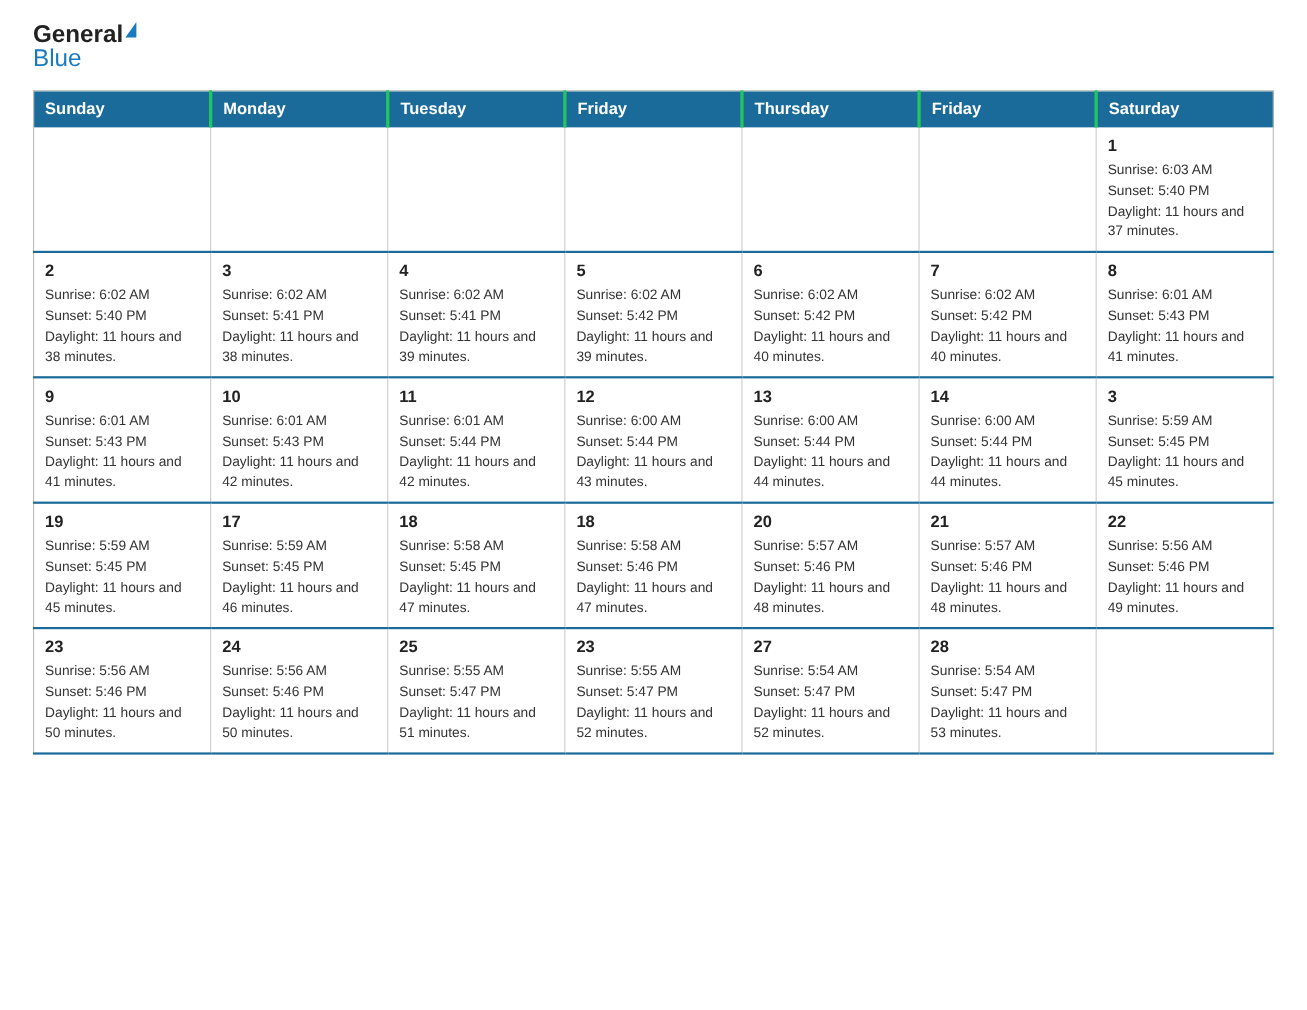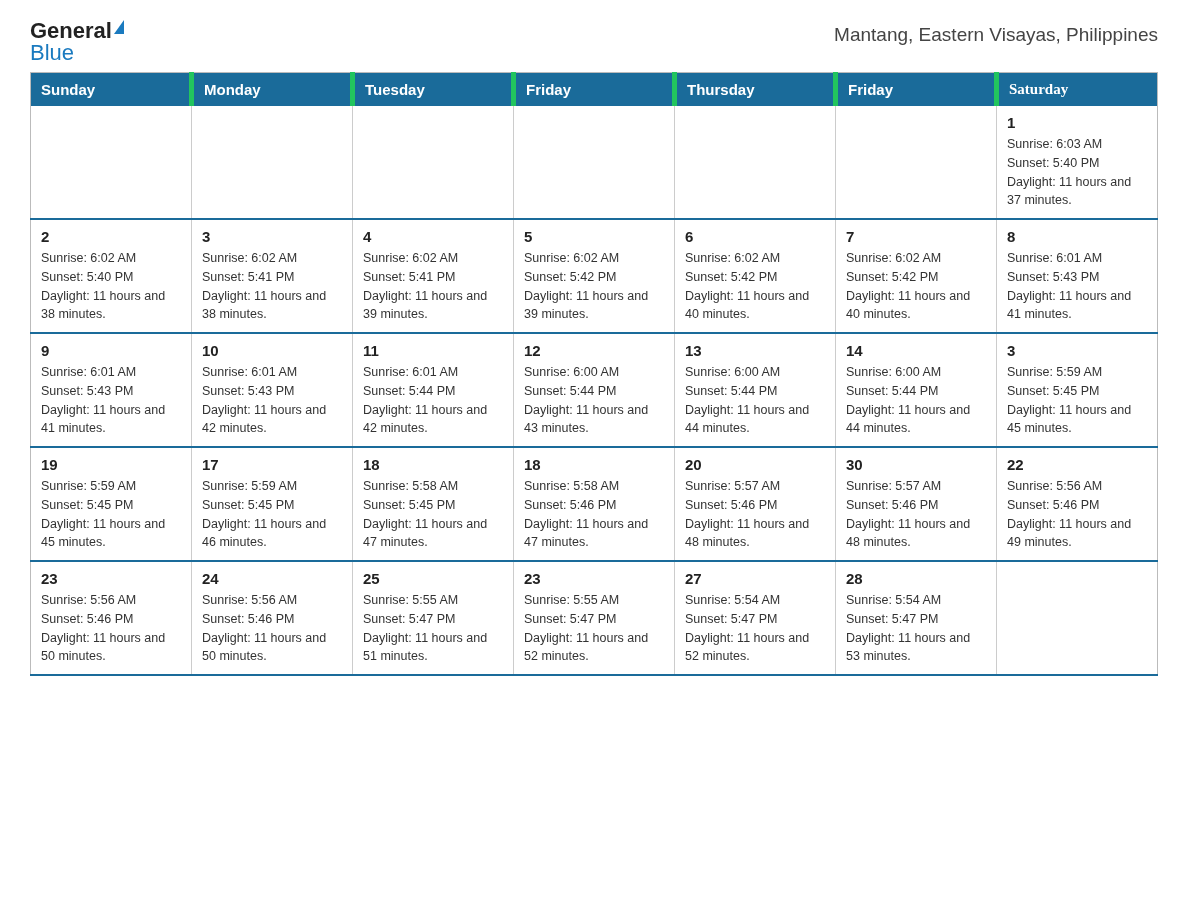--- a/index.html
+++ b/index.html
@@ -6,21 +6,21 @@
     body {
       font-family: Arial, sans-serif;
       background: #fff;
       padding: 20px 30px;
       color: #222;
     }
     .header {
       display: flex;
       justify-content: space-between;
       align-items: flex-start;
-      margin-bottom: 8px;
+      margin-bottom: 18px;
     }
     .logo {
       display: flex;
       flex-direction: column;
       align-items: flex-start;
     }
     .logo-general {
       font-size: 22px;
       font-weight: bold;
       color: #222;
@@ -62,25 +62,24 @@
       border-collapse: collapse;
       border: 1px solid #bbb;
     }
     .calendar thead tr th {
       background: #1a6b9a;
       color: #fff;
       font-size: 15px;
       font-weight: bold;
       padding: 8px 10px;
       text-align: left;
-      border-right: 5px solid #22c55e;
+      border-right: 3px solid #22c55e;
     }
     .calendar thead tr th:last-child {
       border-right: none;
-      font-family: Liberation Serif, serif;
     }
     .calendar tbody tr td {
       vertical-align: top;
       padding: 8px 10px;
       border-right: 1px solid #ccc;
       border-bottom: 2px solid #1a6b9a;
       min-height: 110px;
       width: 14.28%;
       font-size: 13px;
       color: #333;
@@ -110,21 +109,20 @@
 
 <div class="header">
   <div class="logo">
     <div style="display:flex; align-items:center; line-height:1;">
       <span class="logo-general">General</span>
       <span class="logo-arrow"></span>
     </div>
     <span class="logo-blue">Blue</span>
   </div>
   <div class="title-block">
-    <div class="location-title">Mantang, Eastern Visayas, Philippines</div>
   </div>
 </div>
 
 <table class="calendar">
   <thead>
     <tr>
     <th>Sunday</th>
         <th>Monday</th>
         <th>Tuesday</th>
         <th>Friday</th>
@@ -221,21 +219,21 @@
         </td>
         <td>
           <span class="day-number">18</span>
           <div class="day-info">Sunrise: 5:58 AM<br>Sunset: 5:46 PM<br>Daylight: 11 hours and 47 minutes.</div>
         </td>
         <td>
           <span class="day-number">20</span>
           <div class="day-info">Sunrise: 5:57 AM<br>Sunset: 5:46 PM<br>Daylight: 11 hours and 48 minutes.</div>
         </td>
         <td>
-          <span class="day-number">30</span>
+          <span class="day-number">21</span>
           <div class="day-info">Sunrise: 5:57 AM<br>Sunset: 5:46 PM<br>Daylight: 11 hours and 48 minutes.</div>
         </td>
         <td>
           <span class="day-number">22</span>
           <div class="day-info">Sunrise: 5:56 AM<br>Sunset: 5:46 PM<br>Daylight: 11 hours and 49 minutes.</div>
         </td>
       </tr>
       <tr>
         <td>
           <span class="day-number">23</span>

